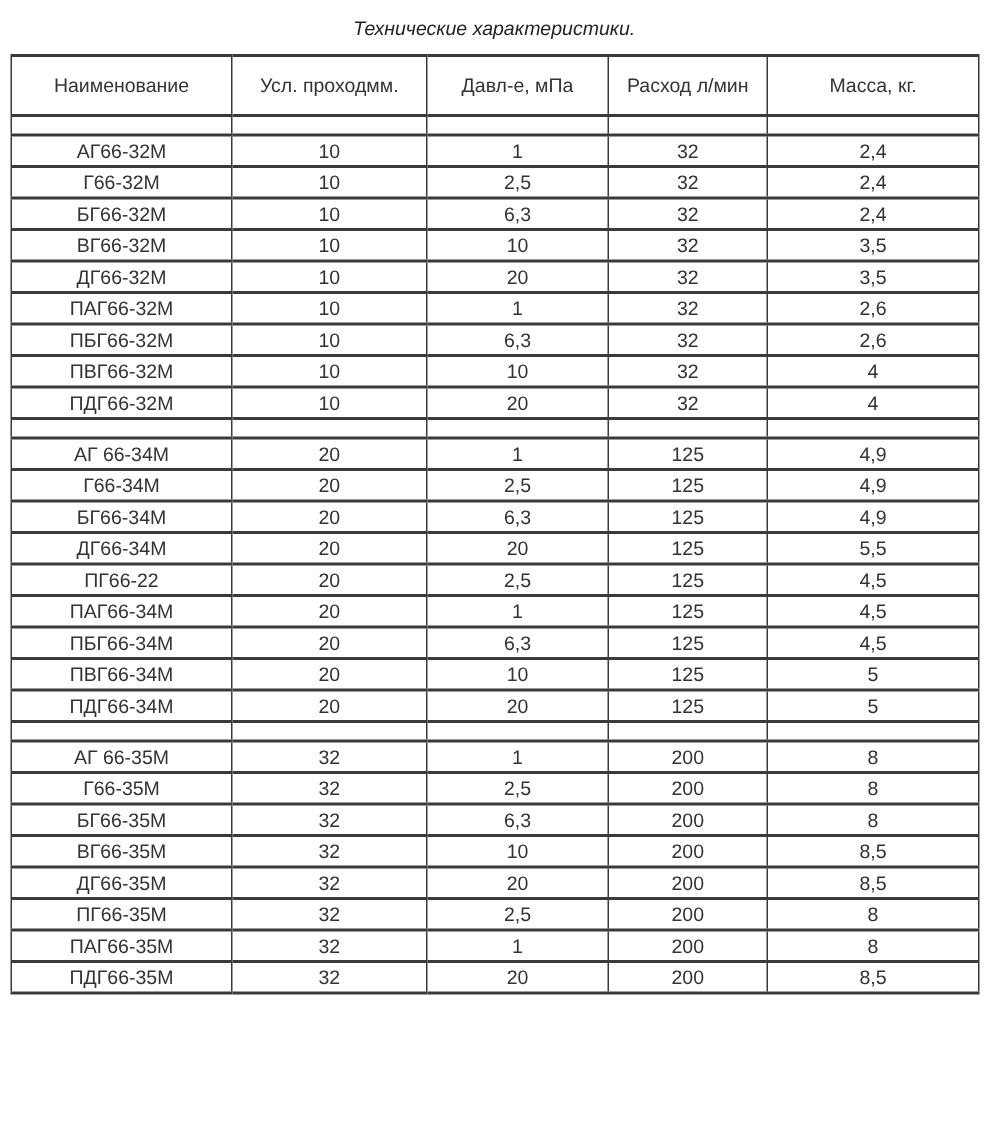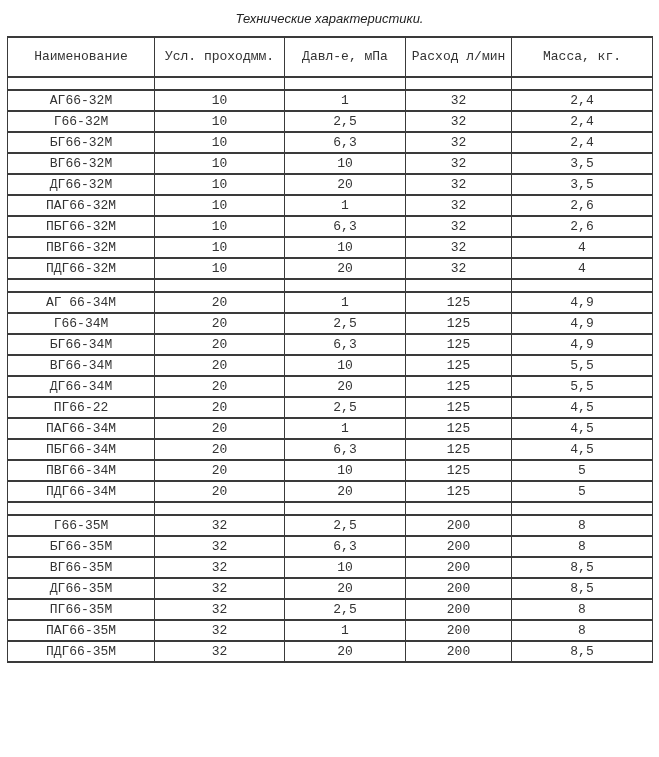--- a/index.html
+++ b/index.html
@@ -20,21 +20,20 @@
     font-size: 13px;
     color: #222222;
     padding: 11px 0 9px 0;
     line-height: 1.2;
   }
   table.specs {
     border-collapse: collapse;
     table-layout: fixed;
     margin-left: 7px;
     width: 645px;
-    font-family: Liberation Mono, monospace;
   }
   table.specs th,
   table.specs td {
     border: 1px solid #3a3a3a;
     border-top-width: 2px;
     border-bottom-width: 2px;
     text-align: center;
     vertical-align: middle;
     font-size: 13px;
     color: #333333;
@@ -168,34 +167,27 @@
         <td>4,9</td>
       </tr>
       <tr class="data-row">
         <td>БГ66-34М</td>
         <td>20</td>
         <td>6,3</td>
         <td>125</td>
         <td>4,9</td>
       </tr>
       <tr class="data-row">
-        <td>ВГ66-34М</td>
-        <td>20</td>
-        <td>10</td>
+        <td>ДГ66-34М</td>
+        <td>20</td>
+        <td>20</td>
         <td>125</td>
         <td>5,5</td>
       </tr>
       <tr class="data-row">
-        <td>ДГ66-34М</td>
-        <td>20</td>
-        <td>20</td>
-        <td>125</td>
-        <td>5,5</td>
-      </tr>
-      <tr class="data-row">
         <td>ПГ66-22</td>
         <td>20</td>
         <td>2,5</td>
         <td>125</td>
         <td>4,5</td>
       </tr>
       <tr class="data-row">
         <td>ПАГ66-34М</td>
         <td>20</td>
         <td>1</td>
@@ -222,20 +214,27 @@
         <td>20</td>
         <td>125</td>
         <td>5</td>
       </tr>
       <tr class="spacer-row">
         <td></td>
         <td></td>
         <td></td>
         <td></td>
         <td></td>
+      </tr>
+      <tr class="data-row">
+        <td>АГ 66-35М</td>
+        <td>32</td>
+        <td>1</td>
+        <td>200</td>
+        <td>8</td>
       </tr>
       <tr class="data-row">
         <td>Г66-35М</td>
         <td>32</td>
         <td>2,5</td>
         <td>200</td>
         <td>8</td>
       </tr>
       <tr class="data-row">
         <td>БГ66-35М</td>

